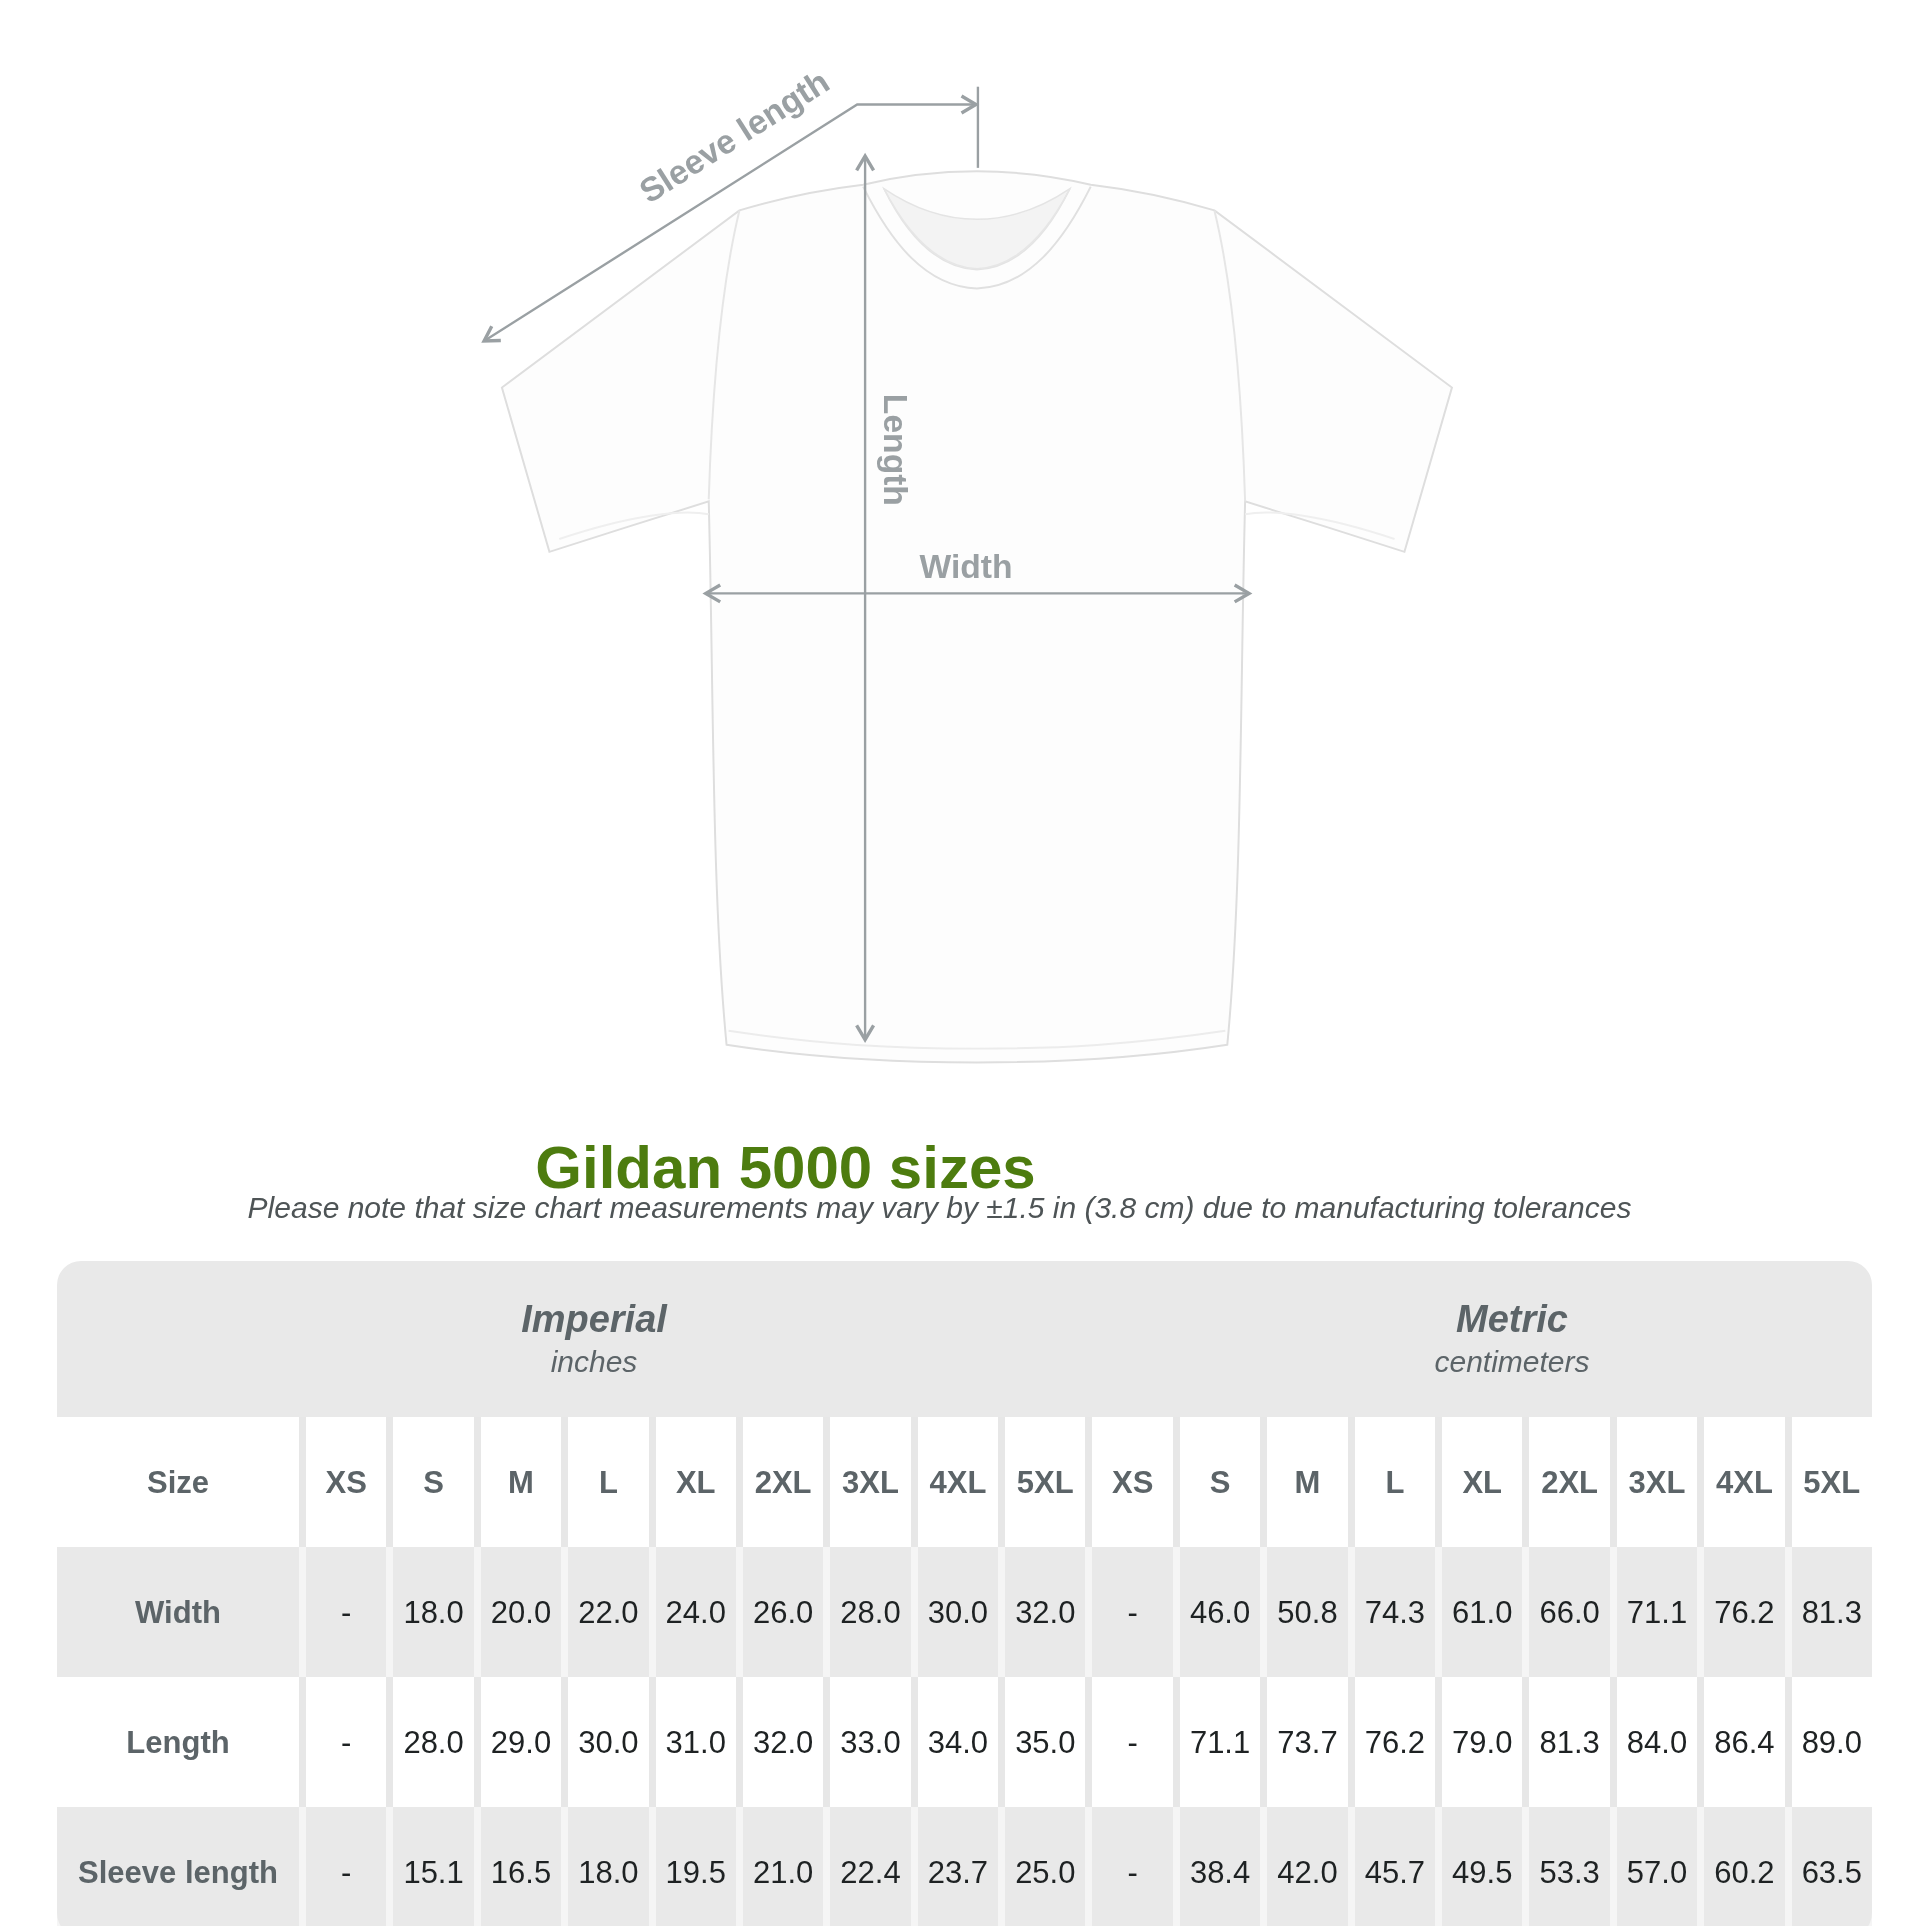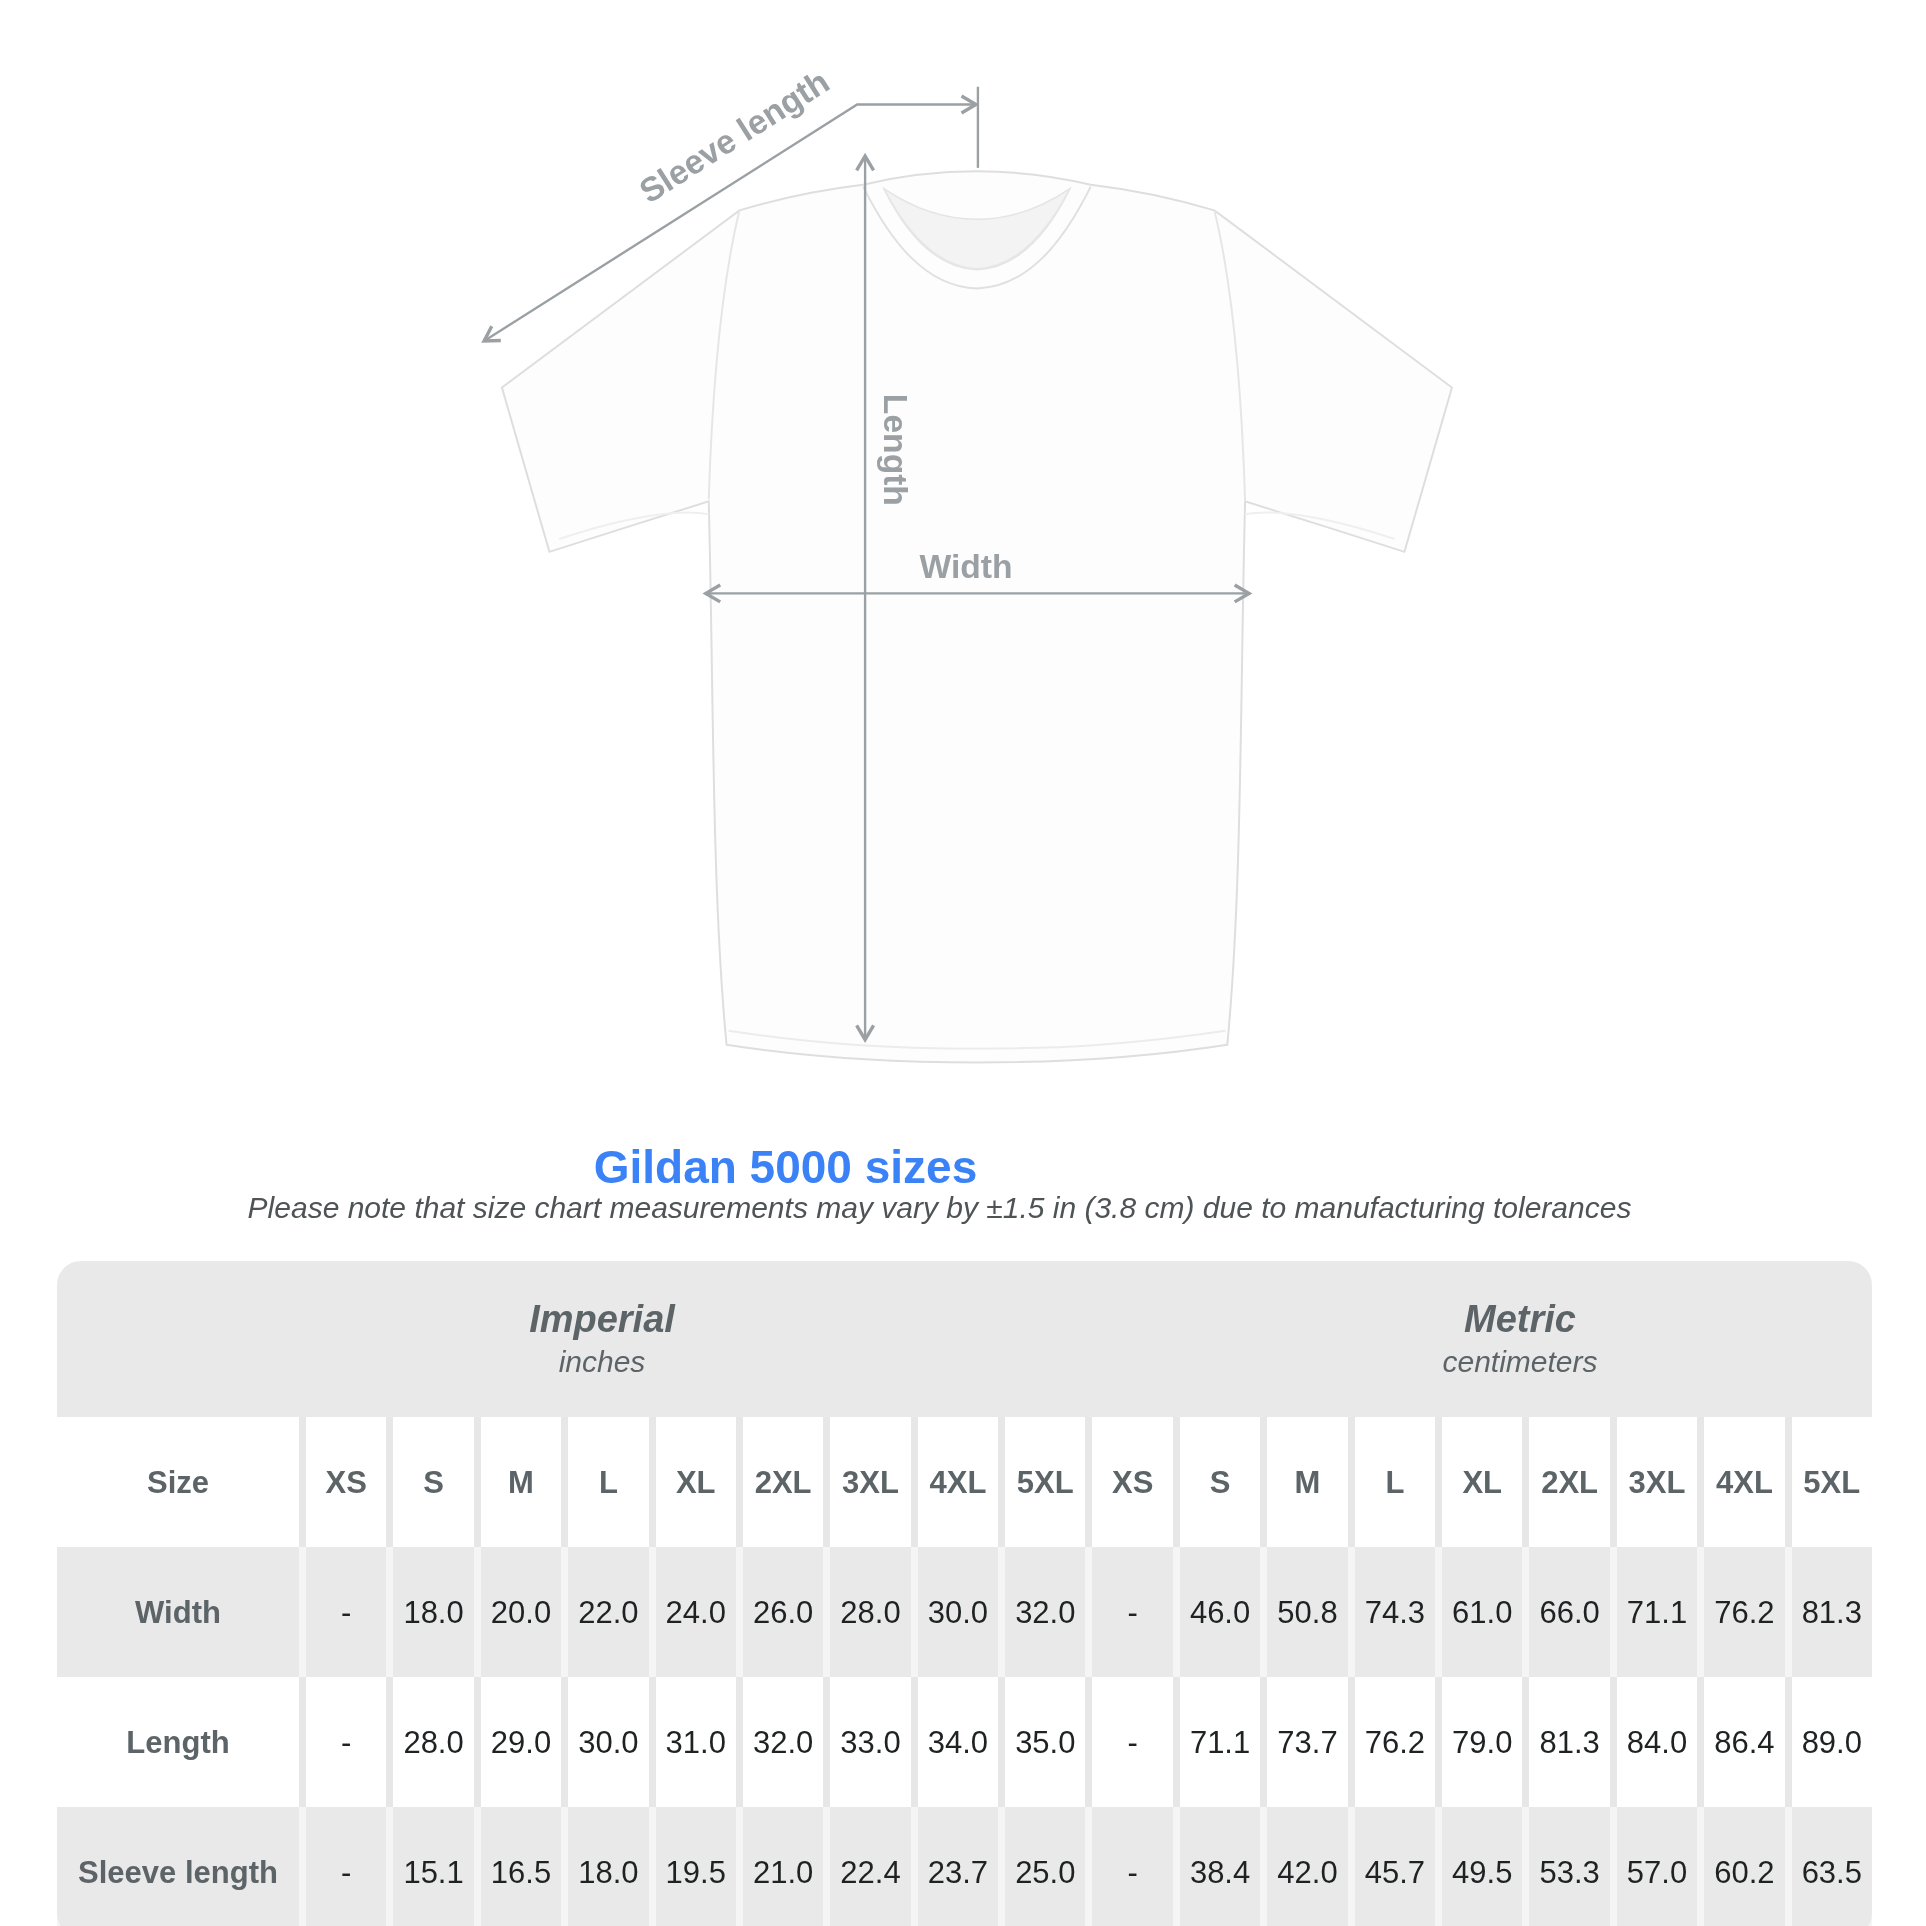--- a/index.html
+++ b/index.html
@@ -14,41 +14,41 @@
   
   #shirt-svg { position: absolute; left: 376px; top: 59px; width: 1188px; height: 1049px; }
   .dim-label {
     font-family: "Liberation Sans", sans-serif;
     font-size: 34px; font-weight: bold; fill: #9aa0a3;
   }
 
   
   .title {
     position: absolute; left: 0; top: 1141px; width: 1571px;
-    text-align: center; font-size: 46px; font-weight: bold;
-    color: #3b82f6; line-height: 53px;
+    text-align: center; font-size: 60px; font-weight: bold;
+    color: #4d7c0f; line-height: 53px;
   }
   .subtitle {
     position: absolute; left: 0; top: 1190px; width: 1879px;
     text-align: center; font-style: italic; font-size: 30px;
     color: #4e5456; line-height: 36px;
   }
 
   
   .size-table { position: absolute; left: 57px; top: 1261px; width: 1815px; }
 
   .unit-header {
     position: relative; height: 156px;
     background: #e9e9e9; border-radius: 24px 24px 0 0;
   }
   .unit-block {
     position: absolute; top: 0; height: 100%;
     display: flex; flex-direction: column; align-items: center; justify-content: center;
     transform: translateX(-50%);
-    color: #5c6468; text-align: center; margin-left: 8px;
+    color: #5c6468; text-align: center;
   }
   .unit-block .unit-name { font-size: 38px; font-weight: bold; font-style: italic; line-height: 46px; }
   .unit-block .unit-sub  { font-size: 30px; font-style: italic; line-height: 40px; }
   .unit-imperial { left: 537px; }
   .unit-metric   { left: 1455px; }
 
   .t-row {
     display: grid;
     grid-template-columns: 242px repeat(18, 1fr);
     column-gap: 7px;

